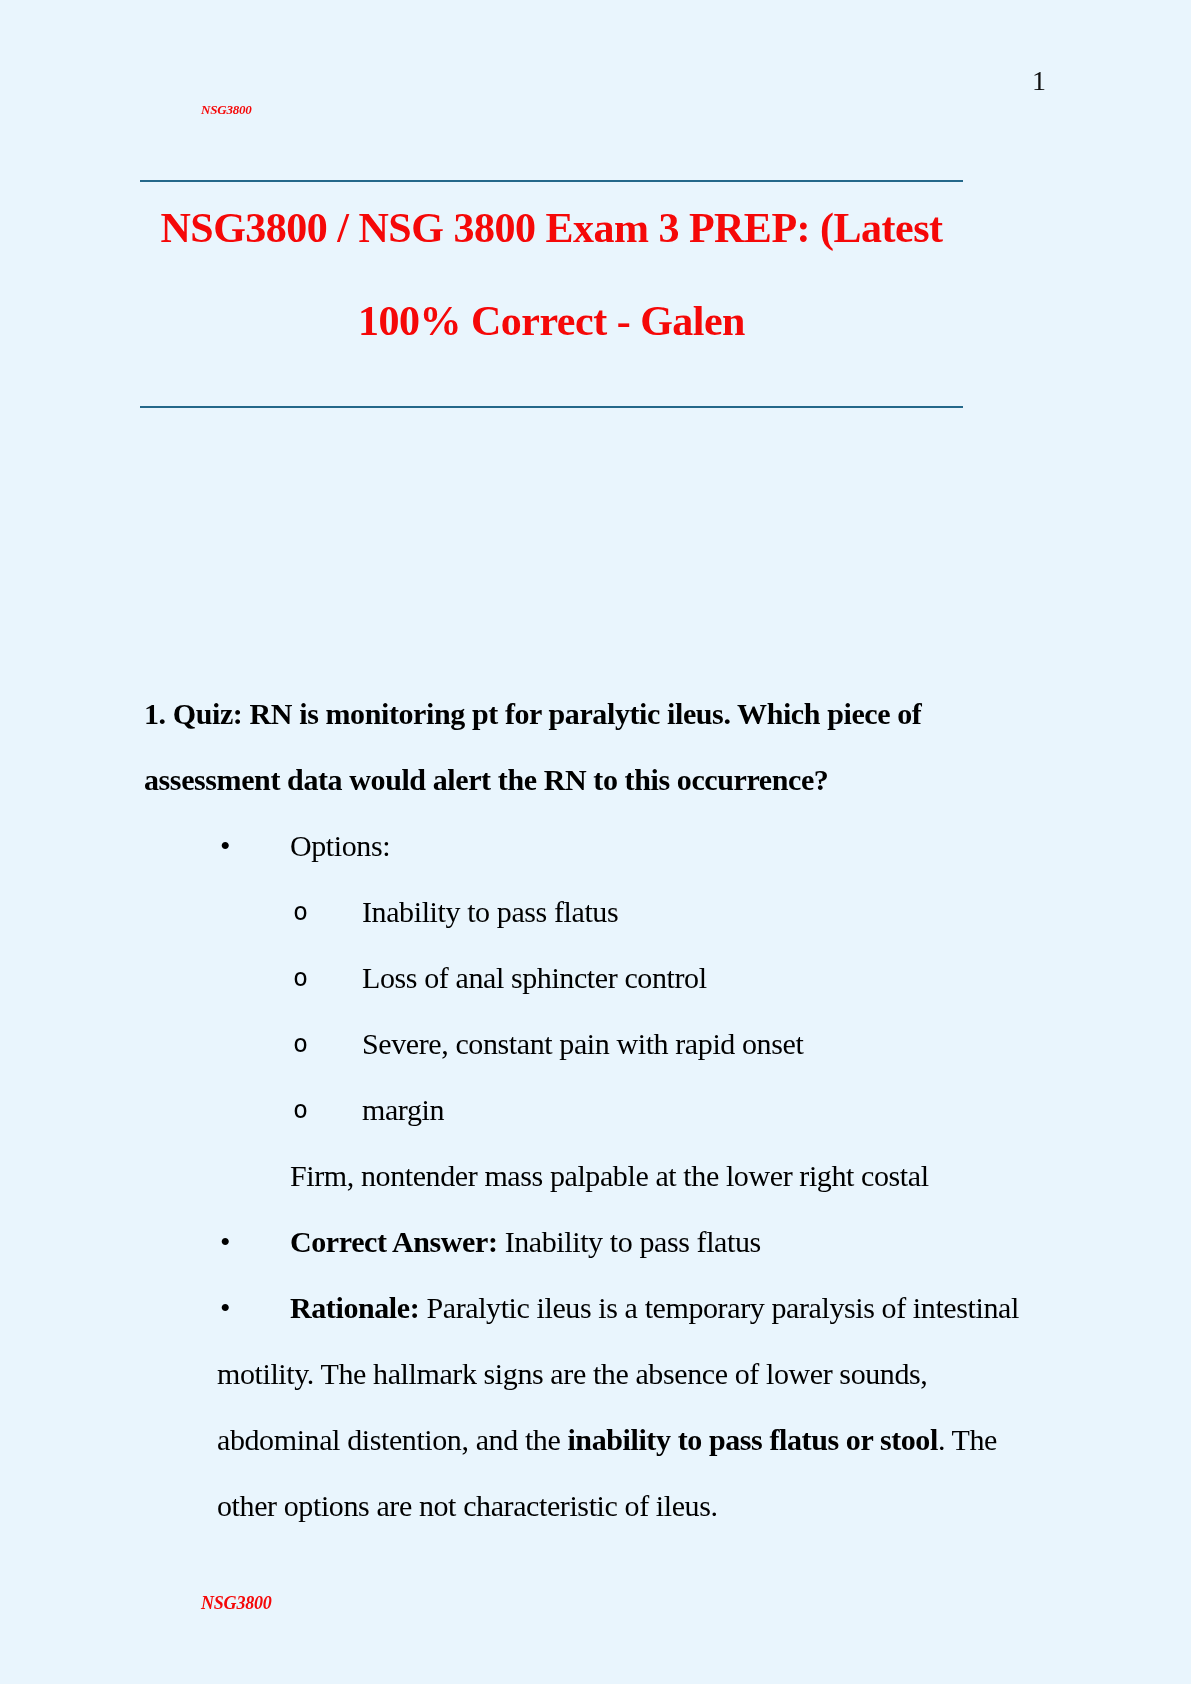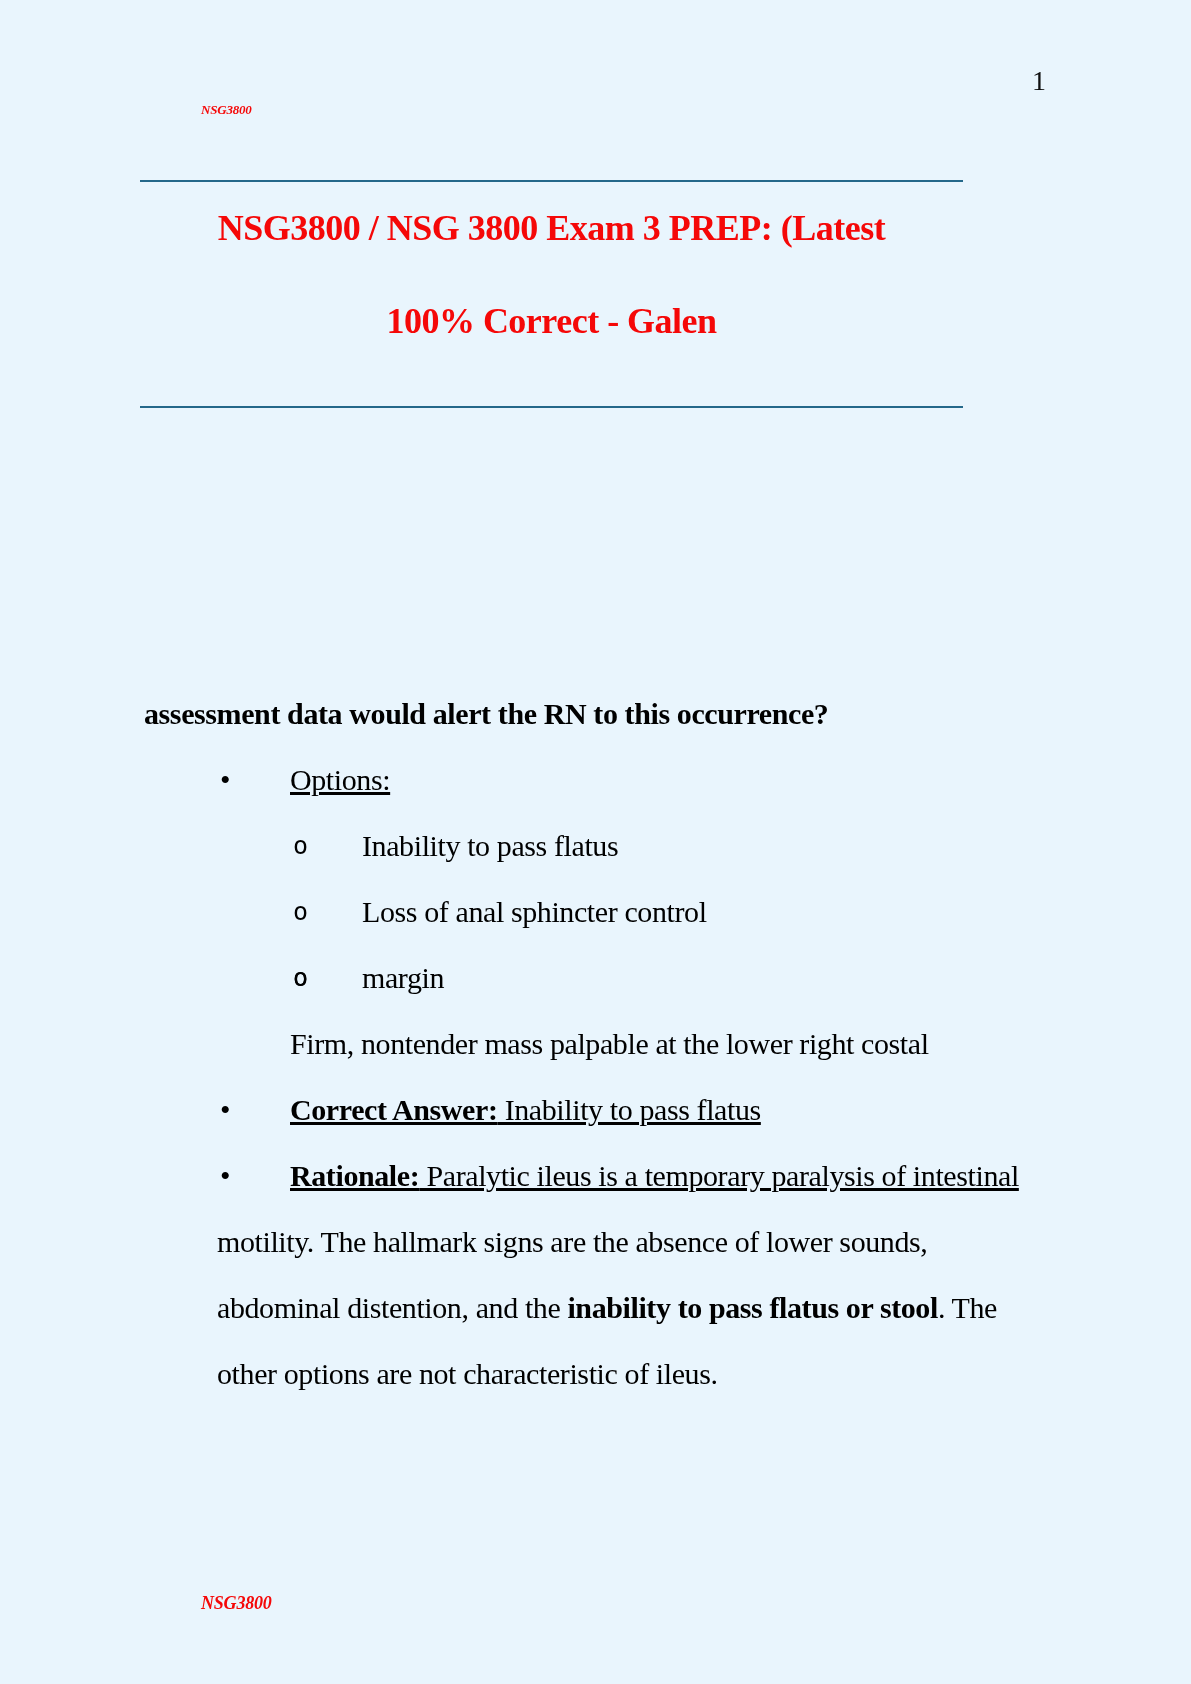--- a/index.html
+++ b/index.html
@@ -50,21 +50,21 @@
     position: absolute;
     left: 140px;
     top: 180px;
     width: 823px;
     border-top: 2px solid var(--rule, #24688a);
     border-bottom: 2px solid var(--rule, #24688a);
     padding: 0 0 38px 0;
     text-align: center;
     color: var(--accent_red, #f50808);
     font-weight: bold;
-    font-size: 36px;
+    font-size: 42px;
     line-height: 93px;
     letter-spacing: -0.5px;
   }
   .title-section .tline { white-space: nowrap; }
 
   .content {
     position: absolute;
     left: 144px;
     top: 681px;
     width: 916px;
@@ -73,21 +73,21 @@
     letter-spacing: -0.4px;
   }
   .tline { white-space: nowrap; }
   .b { font-weight: bold; }
 
   .question { font-weight: bold; }
 
   .li { position: relative; }
   .li.l1 { padding-left: 73px; }
   .li.l2 { padding-left: 146px; }
-  .li.l1 > .li-lines > .tline:first-child { text-indent: 73px; text-decoration: underline; }
+  .li.l1 > .li-lines > .tline:first-child { text-indent: 73px; }
   .li.l2 > .li-lines > .tline:first-child { text-indent: 72px; }
 
   .marker {
     position: absolute;
     top: 0;
     line-height: 66px;
     color: #000;
   }
   .li.l1 > .marker { left: 76px; font-size: 30px; }
   .li.l2 > .marker {
@@ -106,20 +106,21 @@
 <div class="title-section">
   <div>
       <div class="tline"><span>NSG3800 / NSG 3800 Exam 3 PREP: (Latest</span></div>
       <div class="tline"><span>100% Correct - Galen</span></div>
     </div>
 </div>
 
 <div class="content">
 
   <div class="question">
+      <div class="tline"><span>1. Quiz: RN is monitoring pt for paralytic ileus. Which piece of</span></div>
       <div class="tline"><span>assessment data would alert the RN to this occurrence?</span></div>
     </div>
 
   <div class="li l1">
     <span class="marker">•</span>
     <div class="li-lines">
         <div class="tline"><span>Options:</span></div>
       </div>
   </div>
 
@@ -132,20 +133,23 @@
 
   <div class="li l2">
     <span class="marker">o</span>
     <div class="li-lines">
         <div class="tline"><span>Loss of anal sphincter control</span></div>
       </div>
   </div>
 
   <div class="li l2">
     <span class="marker">o</span>
+    <div class="li-lines">
+        <div class="tline"><span>Severe, constant pain with rapid onset</span></div>
+      </div>
   </div>
 
   <div class="li l2">
     <span class="marker">o</span>
     <div class="li-lines">
         <div class="tline"><span>margin</span></div>
         <div class="tline"><span>Firm, nontender mass palpable at the lower right costal</span></div>
       </div>
   </div>
 

